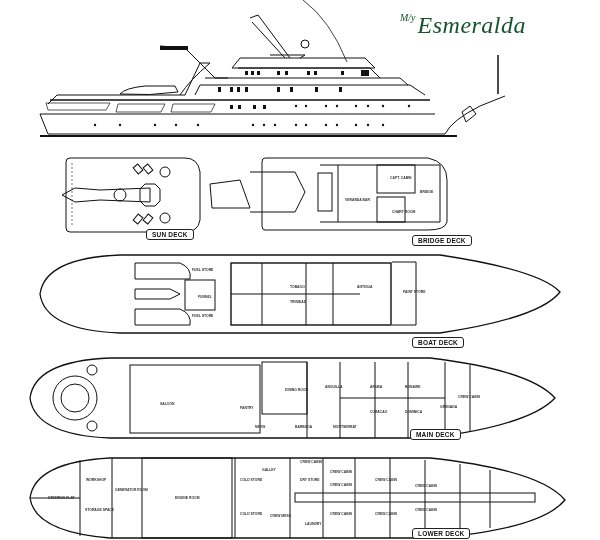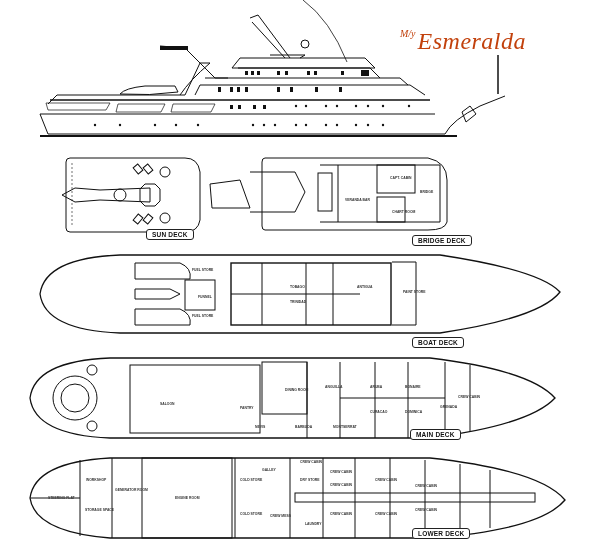--- a/index.html
+++ b/index.html
@@ -1,17 +1,17 @@
 <!DOCTYPE html>
 <html><head>
 <meta charset="utf-8">
 <style>
   html,body{margin:0;padding:0;background:#fff;}
   body{width:600px;height:540px;position:relative;overflow:hidden;font-family:"Liberation Sans",sans-serif;color:#111;}
-  .title{position:absolute;left:400px;top:12px;font-family:"Liberation Serif",serif;font-style:italic;color:#c2410c;white-space:nowrap;margin-top:16px;}
+  .title{position:absolute;left:400px;top:12px;font-family:"Liberation Serif",serif;font-style:italic;color:#14532d;white-space:nowrap;}
   .title .pre{font-size:10px;vertical-align:top;margin-right:2px;}
   .title .name{font-size:24px;letter-spacing:0.5px;}
   svg{position:absolute;left:0;top:0;}
   .lbl{position:absolute;font-size:6.5px;font-weight:bold;letter-spacing:0.2px;border:1px solid #222;border-radius:3px;padding:0 5px;line-height:9px;background:#fff;white-space:nowrap;}
   .room{position:absolute;font-size:3.4px;font-weight:bold;color:#333;text-align:center;line-height:4px;white-space:nowrap;}
 </style>
 </head>
 <body>
 
 <div class="title">

